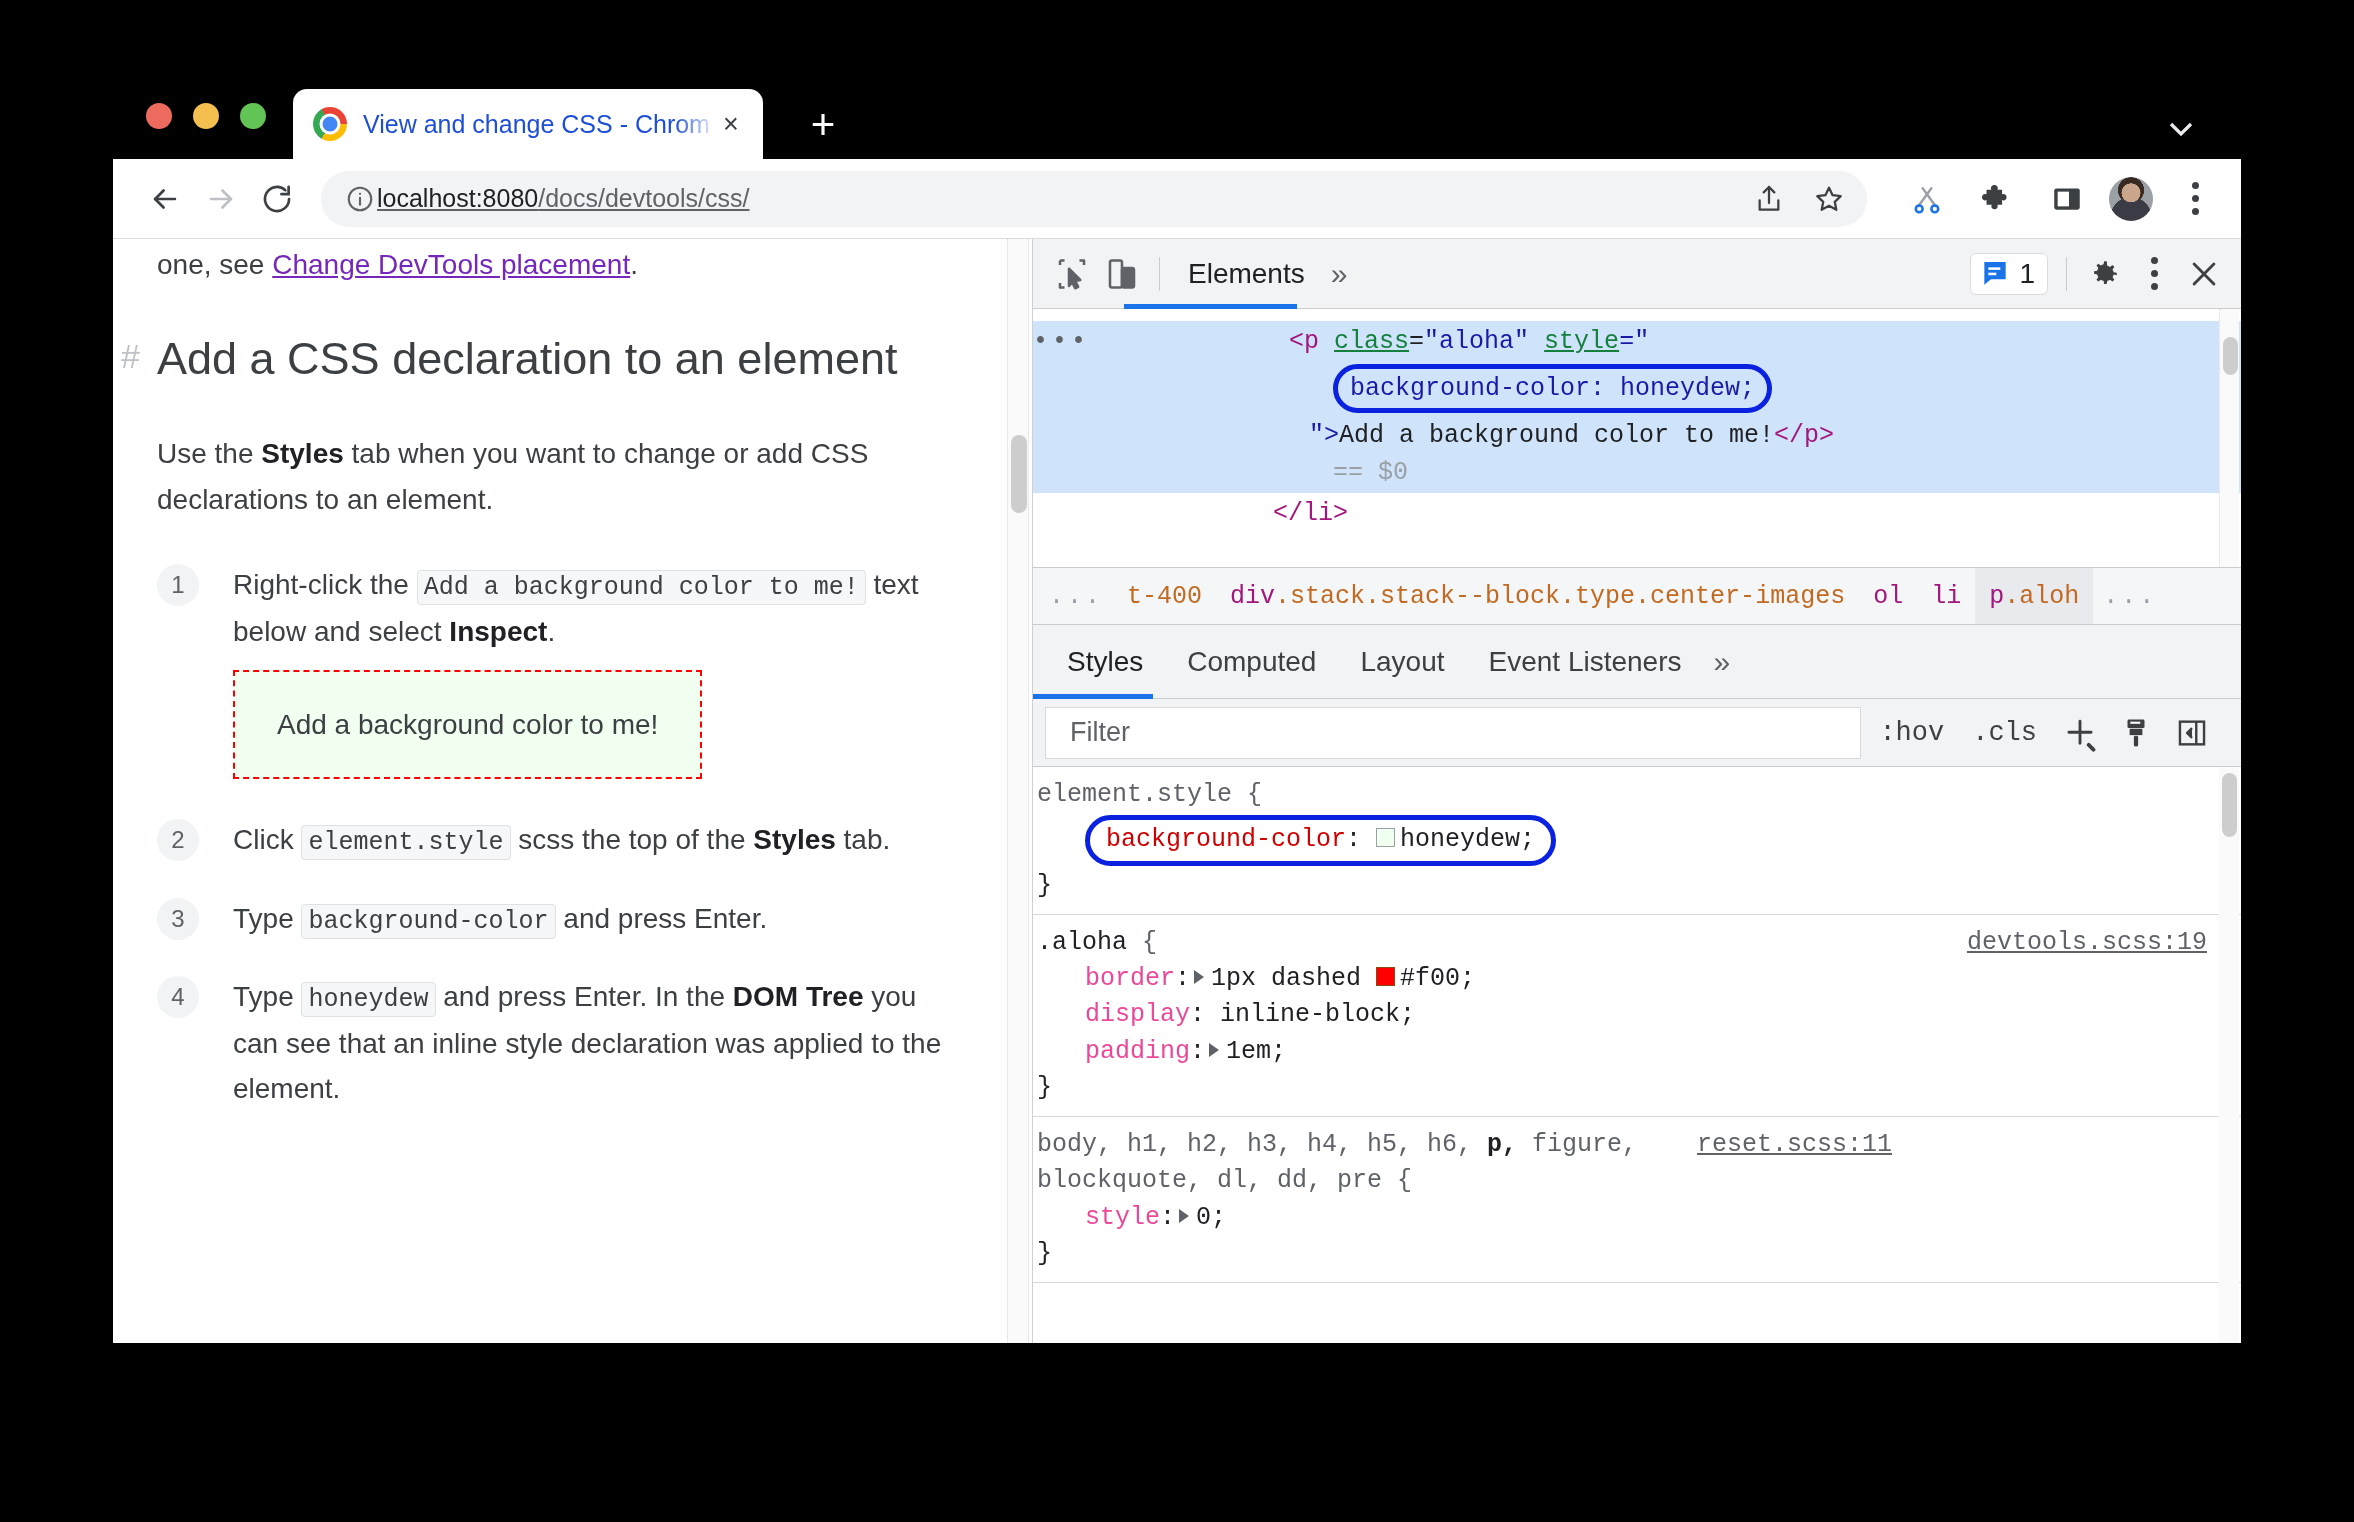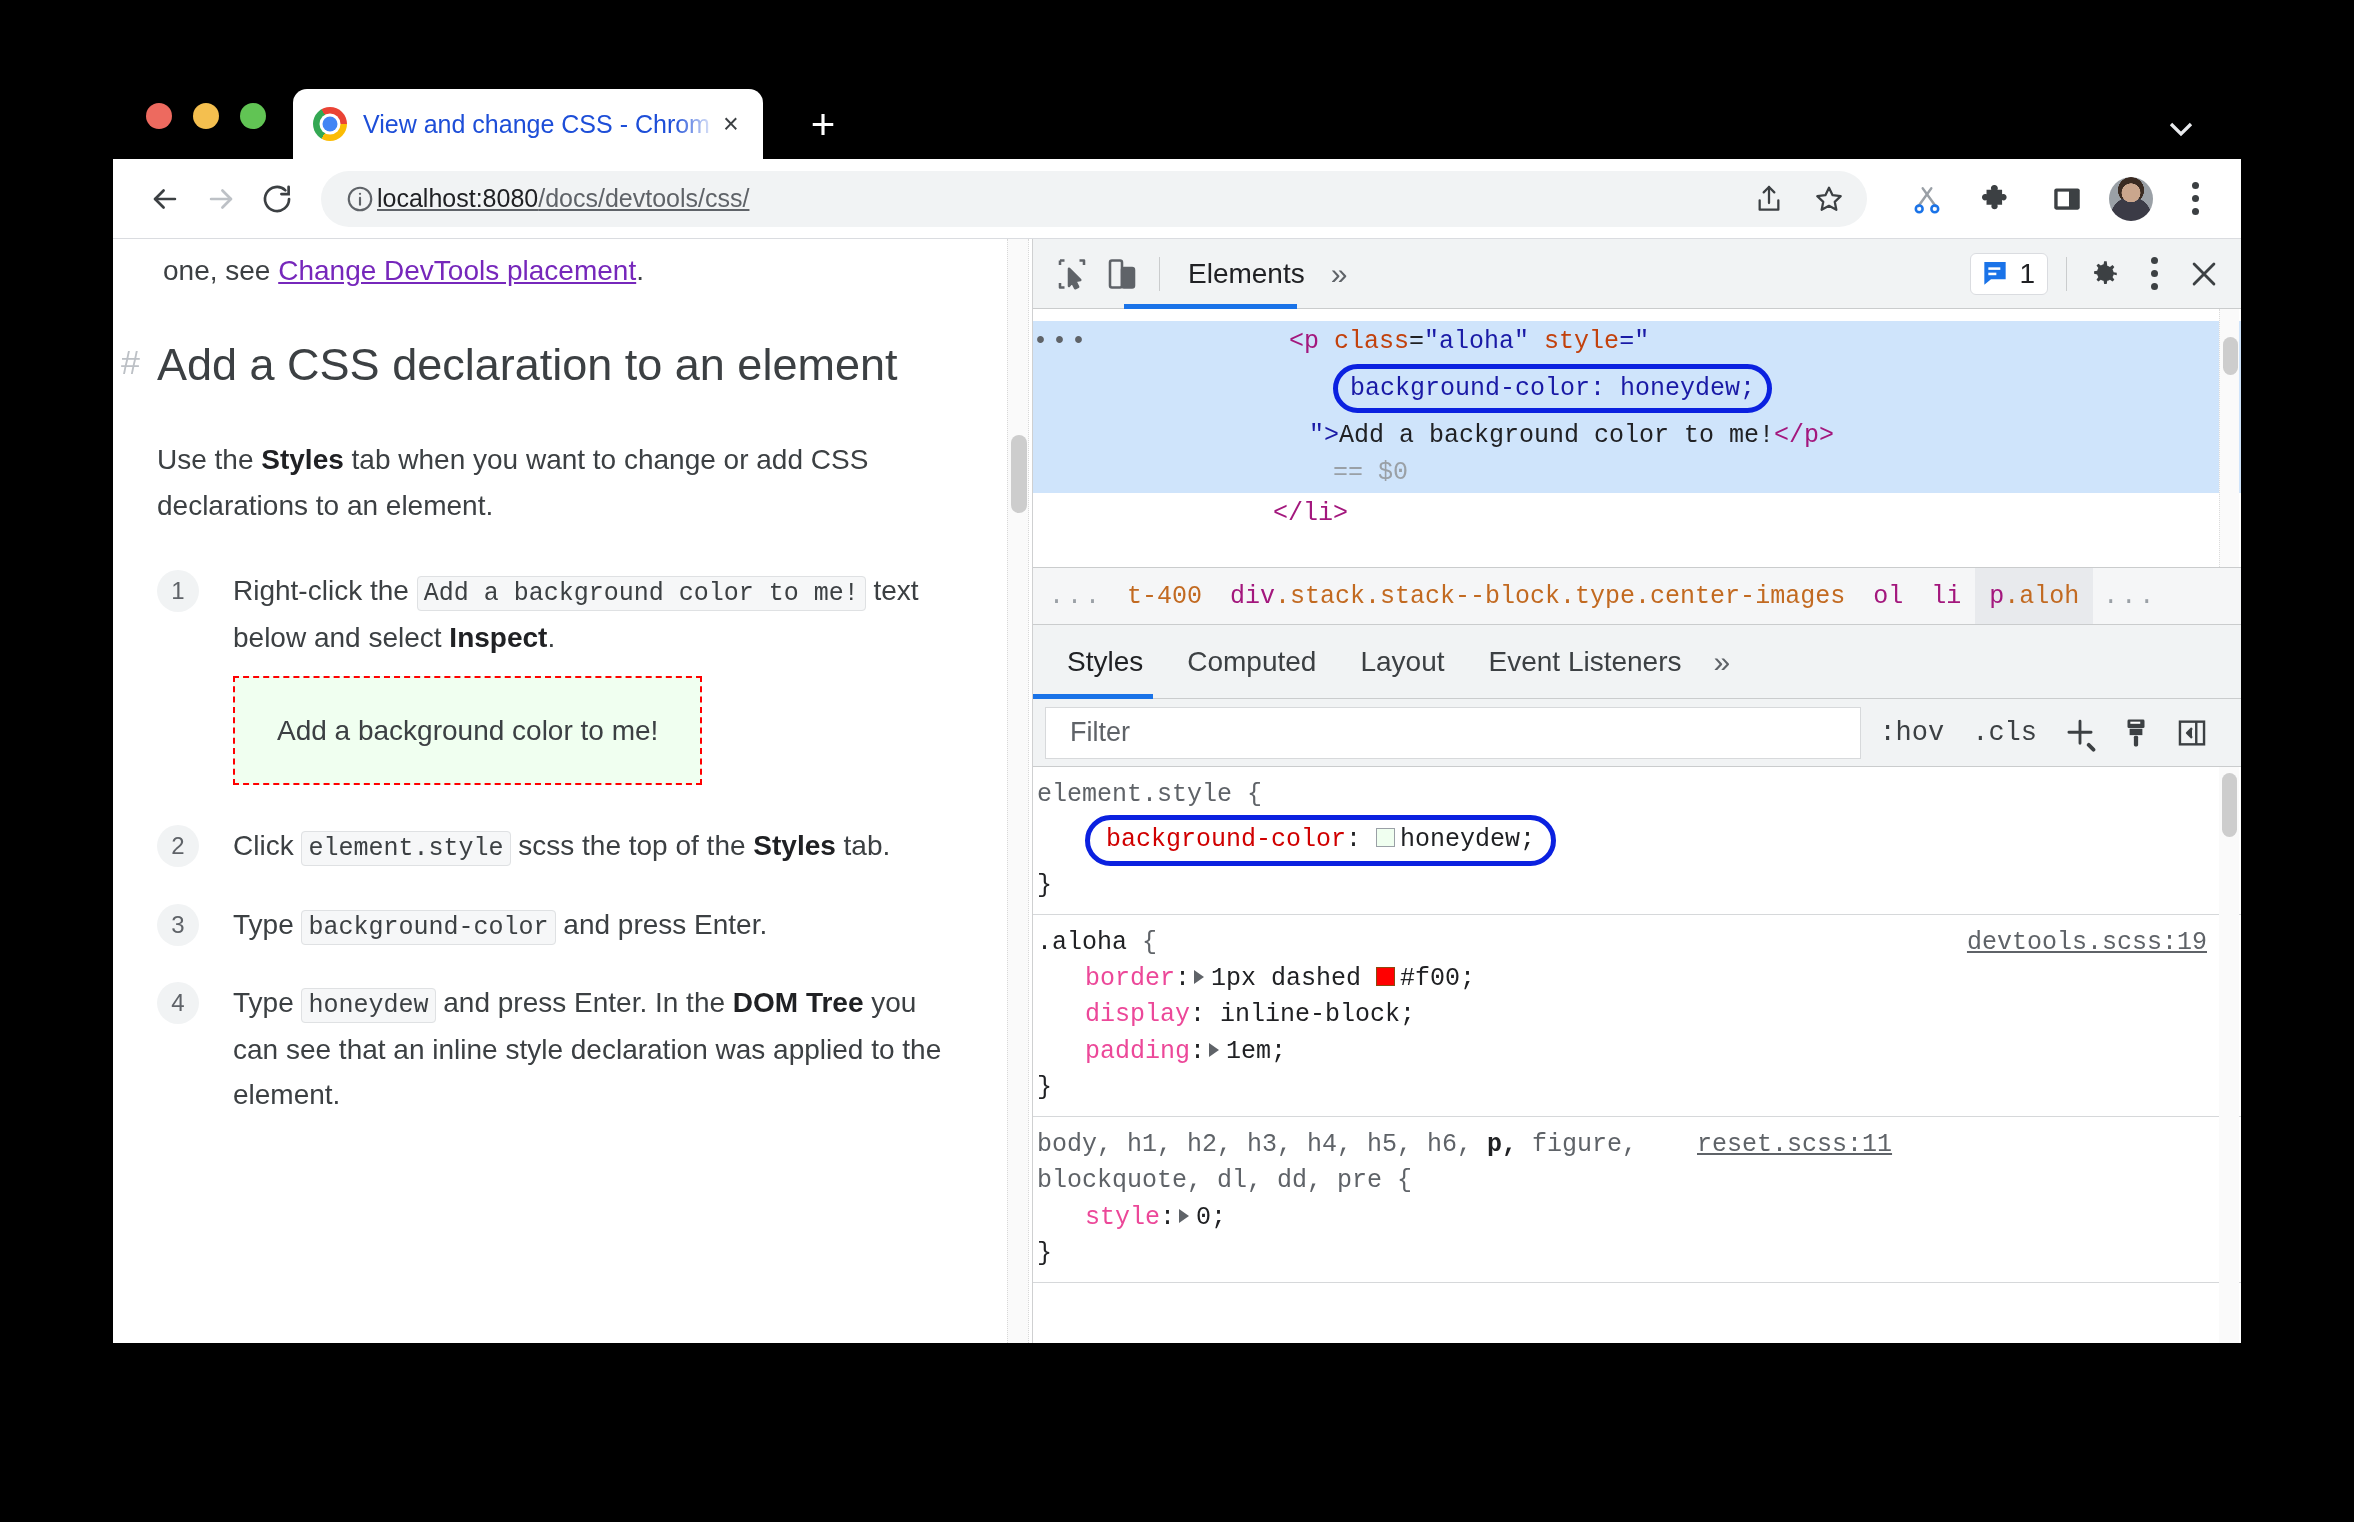--- a/index.html
+++ b/index.html
@@ -162,21 +162,21 @@
     overflow: hidden;
     border-right: 1px solid #cfd0d1;
   }
   .page-inner {
     padding: 0 66px 0 44px;
     color: #3c4043;
   }
   .p-intro {
     font-size: 28px;
     line-height: 1.55;
-    margin: 6px;
+    margin: 0;
     padding-top: 4px;
     color: #3c4043;
   }
   .p-intro a { color: #7627bb; text-decoration: underline; }
   h2.sect {
     font-size: 45px;
     font-weight: 400;
     line-height: 1.22;
     color: #3c4043;
     margin: 46px 0 0 0;
@@ -328,21 +328,21 @@
   .tri {
     display: inline-block;
     width: 0; height: 0;
     border-left: 12px solid #5f6368;
     border-top: 8px solid transparent;
     border-bottom: 8px solid transparent;
     margin-right: 6px;
     vertical-align: 1px;
   }
   .tag { color: #a3177d; }
-  .attr { color: #c2410c; }
+  .attr { color: #15803d; text-decoration: underline; }
   .val { color: #1a1aa6; }
   .txt { color: #202124; }
   .eq0 { color: #9aa0a6; }
   .ellipsis-dots {
     display: inline-block;
     width: 120px;
     color: #5f6368;
     letter-spacing: 4px;
     font-size: 25px;
   }

